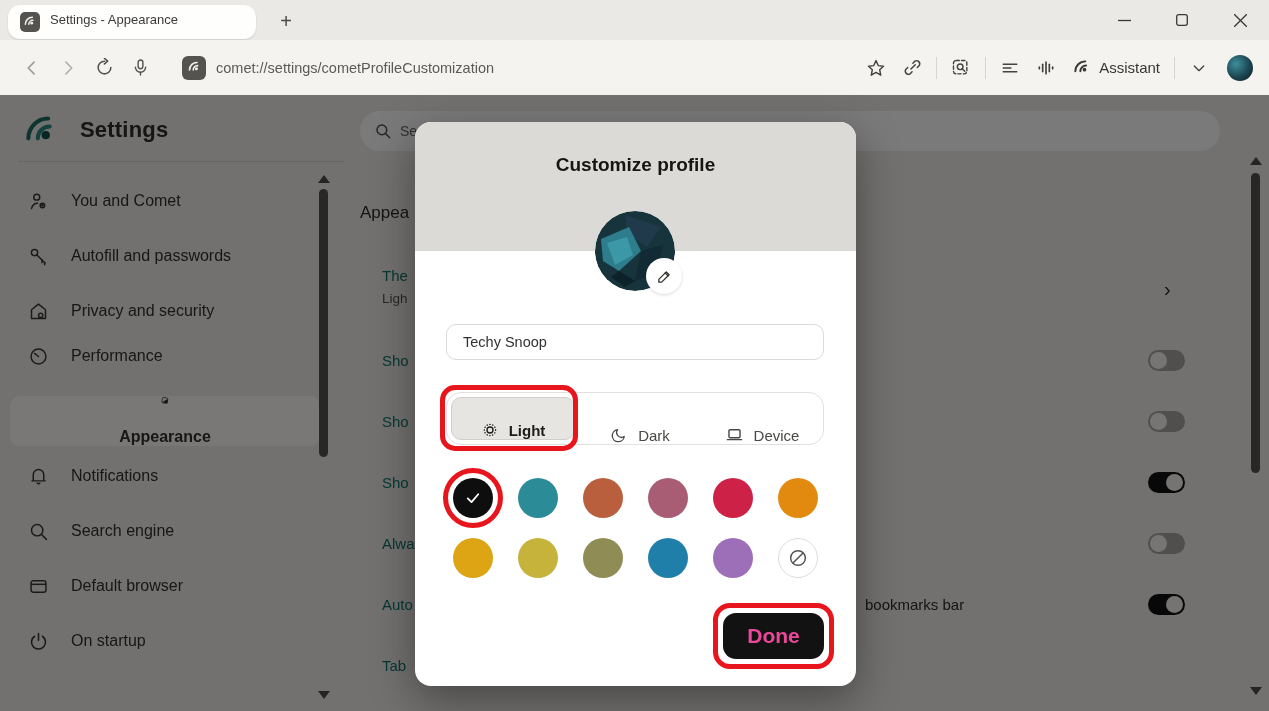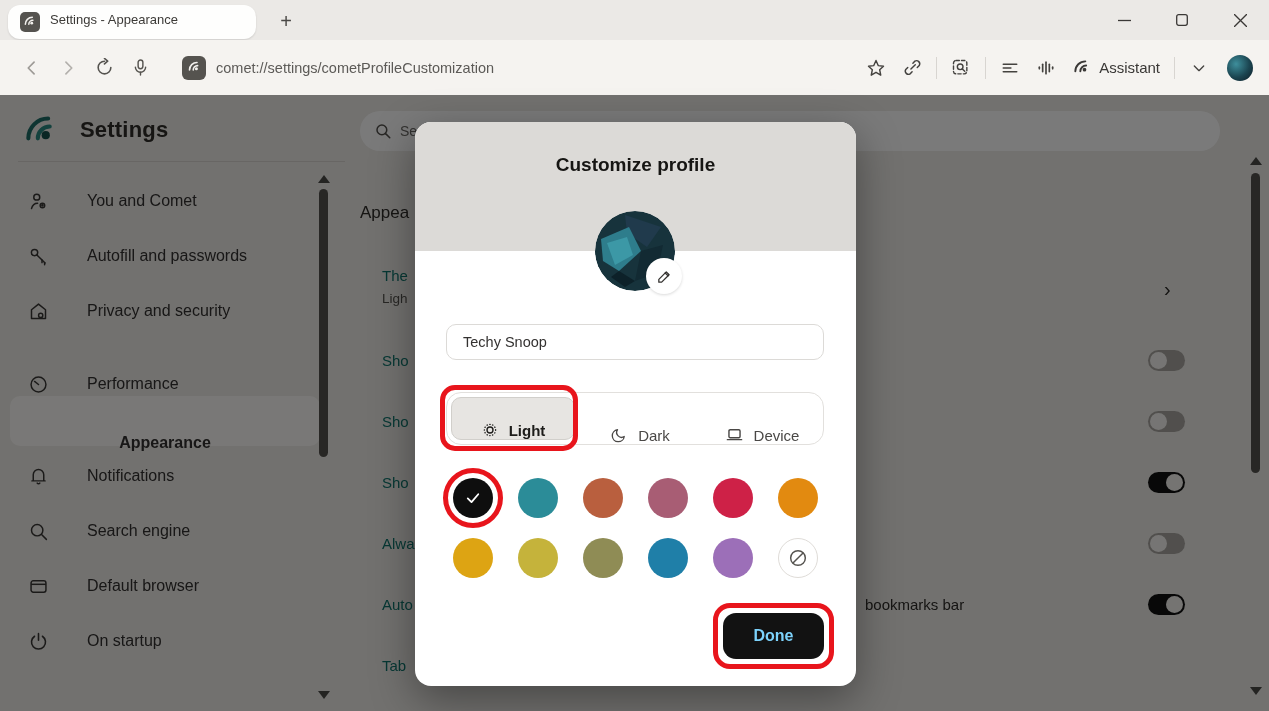--- a/index.html
+++ b/index.html
@@ -35,21 +35,21 @@
   
   .content { position:absolute; left:0; top:95px; width:1269px; height:616px; background:#eeece8; }
   .page-logo { left:22px; top:18px; }
   .app-title { left:80px; top:22px; font-size:22px; font-weight:bold; color:#2e2c29; letter-spacing:.2px; }
   .header-divider { left:18px; top:66px; width:327px; height:1px; background:#d9d6d2; }
   .searchbar { left:360px; top:16px; width:860px; height:40px; background:#ffffff; border-radius:20px;
                display:flex; align-items:center; padding:0 14px; gap:8px; }
   .search-frag { font-size:14px; color:#6b6965; }
 
   .side-item { left:10px; width:310px; height:50px; border-radius:10px; display:flex; align-items:center;
-               gap:38px; padding:0 18px; }
+               gap:22px; padding:0 18px; }
   .side-item.selected { background:#fdfbf8;flex-direction:column; }
   .side-label { font-size:16px; color:#333130; white-space:nowrap; }
 
   .main-heading { left:360px; top:108px; font-size:17px; color:#2e2c29; white-space:nowrap; }
   .row-label { left:382px; font-size:15px; color:#0f766e; white-space:nowrap; }
   .row-sub { left:382px; font-size:13.5px; color:#55534f; white-space:nowrap; }
   .right-frag { left:865px; font-size:15px; color:#2e2c29; white-space:nowrap; }
   .chevron-right { left:1164px; font-size:20px; color:#2e2c29; }
 
   .toggle { left:1148px; width:37px; height:21px; border-radius:11px; }
@@ -88,22 +88,22 @@
                border-radius:15px; background:#fff; display:flex; }
   .segment { flex:1; display:flex; align-items:flex-end; justify-content:center; gap:10px;
              font-size:15px; color:#4a4846; }
   .segment.selected { margin:4px; border-radius:10px; background:#e7e5e2; border:1px solid #d1cfcb;
                       font-weight:bold; color:#1d1c1a; }
   .swatch-grid { position:absolute; left:38px; top:356px; width:380px; }
   .swatch { position:absolute; width:40px; height:40px; border-radius:50%; display:flex;
             align-items:center; justify-content:center; }
   .swatch.none { background:#ffffff; border:1px solid #dfdcd8; }
   .done-btn { position:absolute; left:308px; top:491px; width:101px; height:46px; background:#121212;
-              border:none; border-radius:13px; color:#7dd3fc; font-family:"Liberation Sans",sans-serif;
-              font-size:16px; font-weight:bold; }
+              border:none; border-radius:13px; color:#ec4899; font-family:"Liberation Sans",sans-serif;
+              font-size:21px; font-weight:bold; }
   
   .annot { position:absolute; border-style:solid; pointer-events:none; }
   .annot-light { left:25px; top:263px; width:138px; height:66px; border-width:5px; border-radius:15px; }
   .annot-swatch { left:28px; top:346px; width:60px; height:60px; border-width:5px; border-radius:50%; }
   .annot-done { left:298px; top:481px; width:121px; height:66px; border-width:5px; border-radius:17px; }
 </style>
 </head>
 <body>
 
 <div class="tabstrip">
@@ -267,21 +267,21 @@
     </svg>
     <span class="side-label">Autofill and passwords</span>
   </div>
   <div class="abs side-item" style="top:191px">
     <svg width="21" height="21" viewBox="0 0 24 24" fill="none" stroke="#3a3836" stroke-width="1.7" stroke-linecap="round" stroke-linejoin="round">
       <path d="M4 10 L 12 3.5 L 20 10 V 20 H 4 Z"></path>
         <circle cx="14.5" cy="16.5" r="2.4" fill="#eeece8"></circle>
     </svg>
     <span class="side-label">Privacy and security</span>
   </div>
-  <div class="abs side-item" style="top:264px">
+  <div class="abs side-item" style="top:236px">
     <svg width="21" height="21" viewBox="0 0 24 24" fill="none" stroke="#3a3836" stroke-width="1.7" stroke-linecap="round">
       <circle cx="12" cy="12" r="8.5"></circle>
         <line x1="12" y1="12" x2="7.5" y2="8.5"></line>
     </svg>
     <span class="side-label">Performance</span>
   </div>
   <div class="abs side-item selected" style="top:301px">
     <svg width="21" height="21" viewBox="0 0 24 24" fill="none" stroke="#2a2826" stroke-width="1.7" stroke-linejoin="round">
       <rect x="4" y="4" width="13" height="13" rx="3" transform="rotate(10 10 10)"></rect>
       <path d="M5 16 L 16 6 L 18 17 Z" fill="#2a2826" stroke="none" transform="rotate(10 11 11)"></path>

